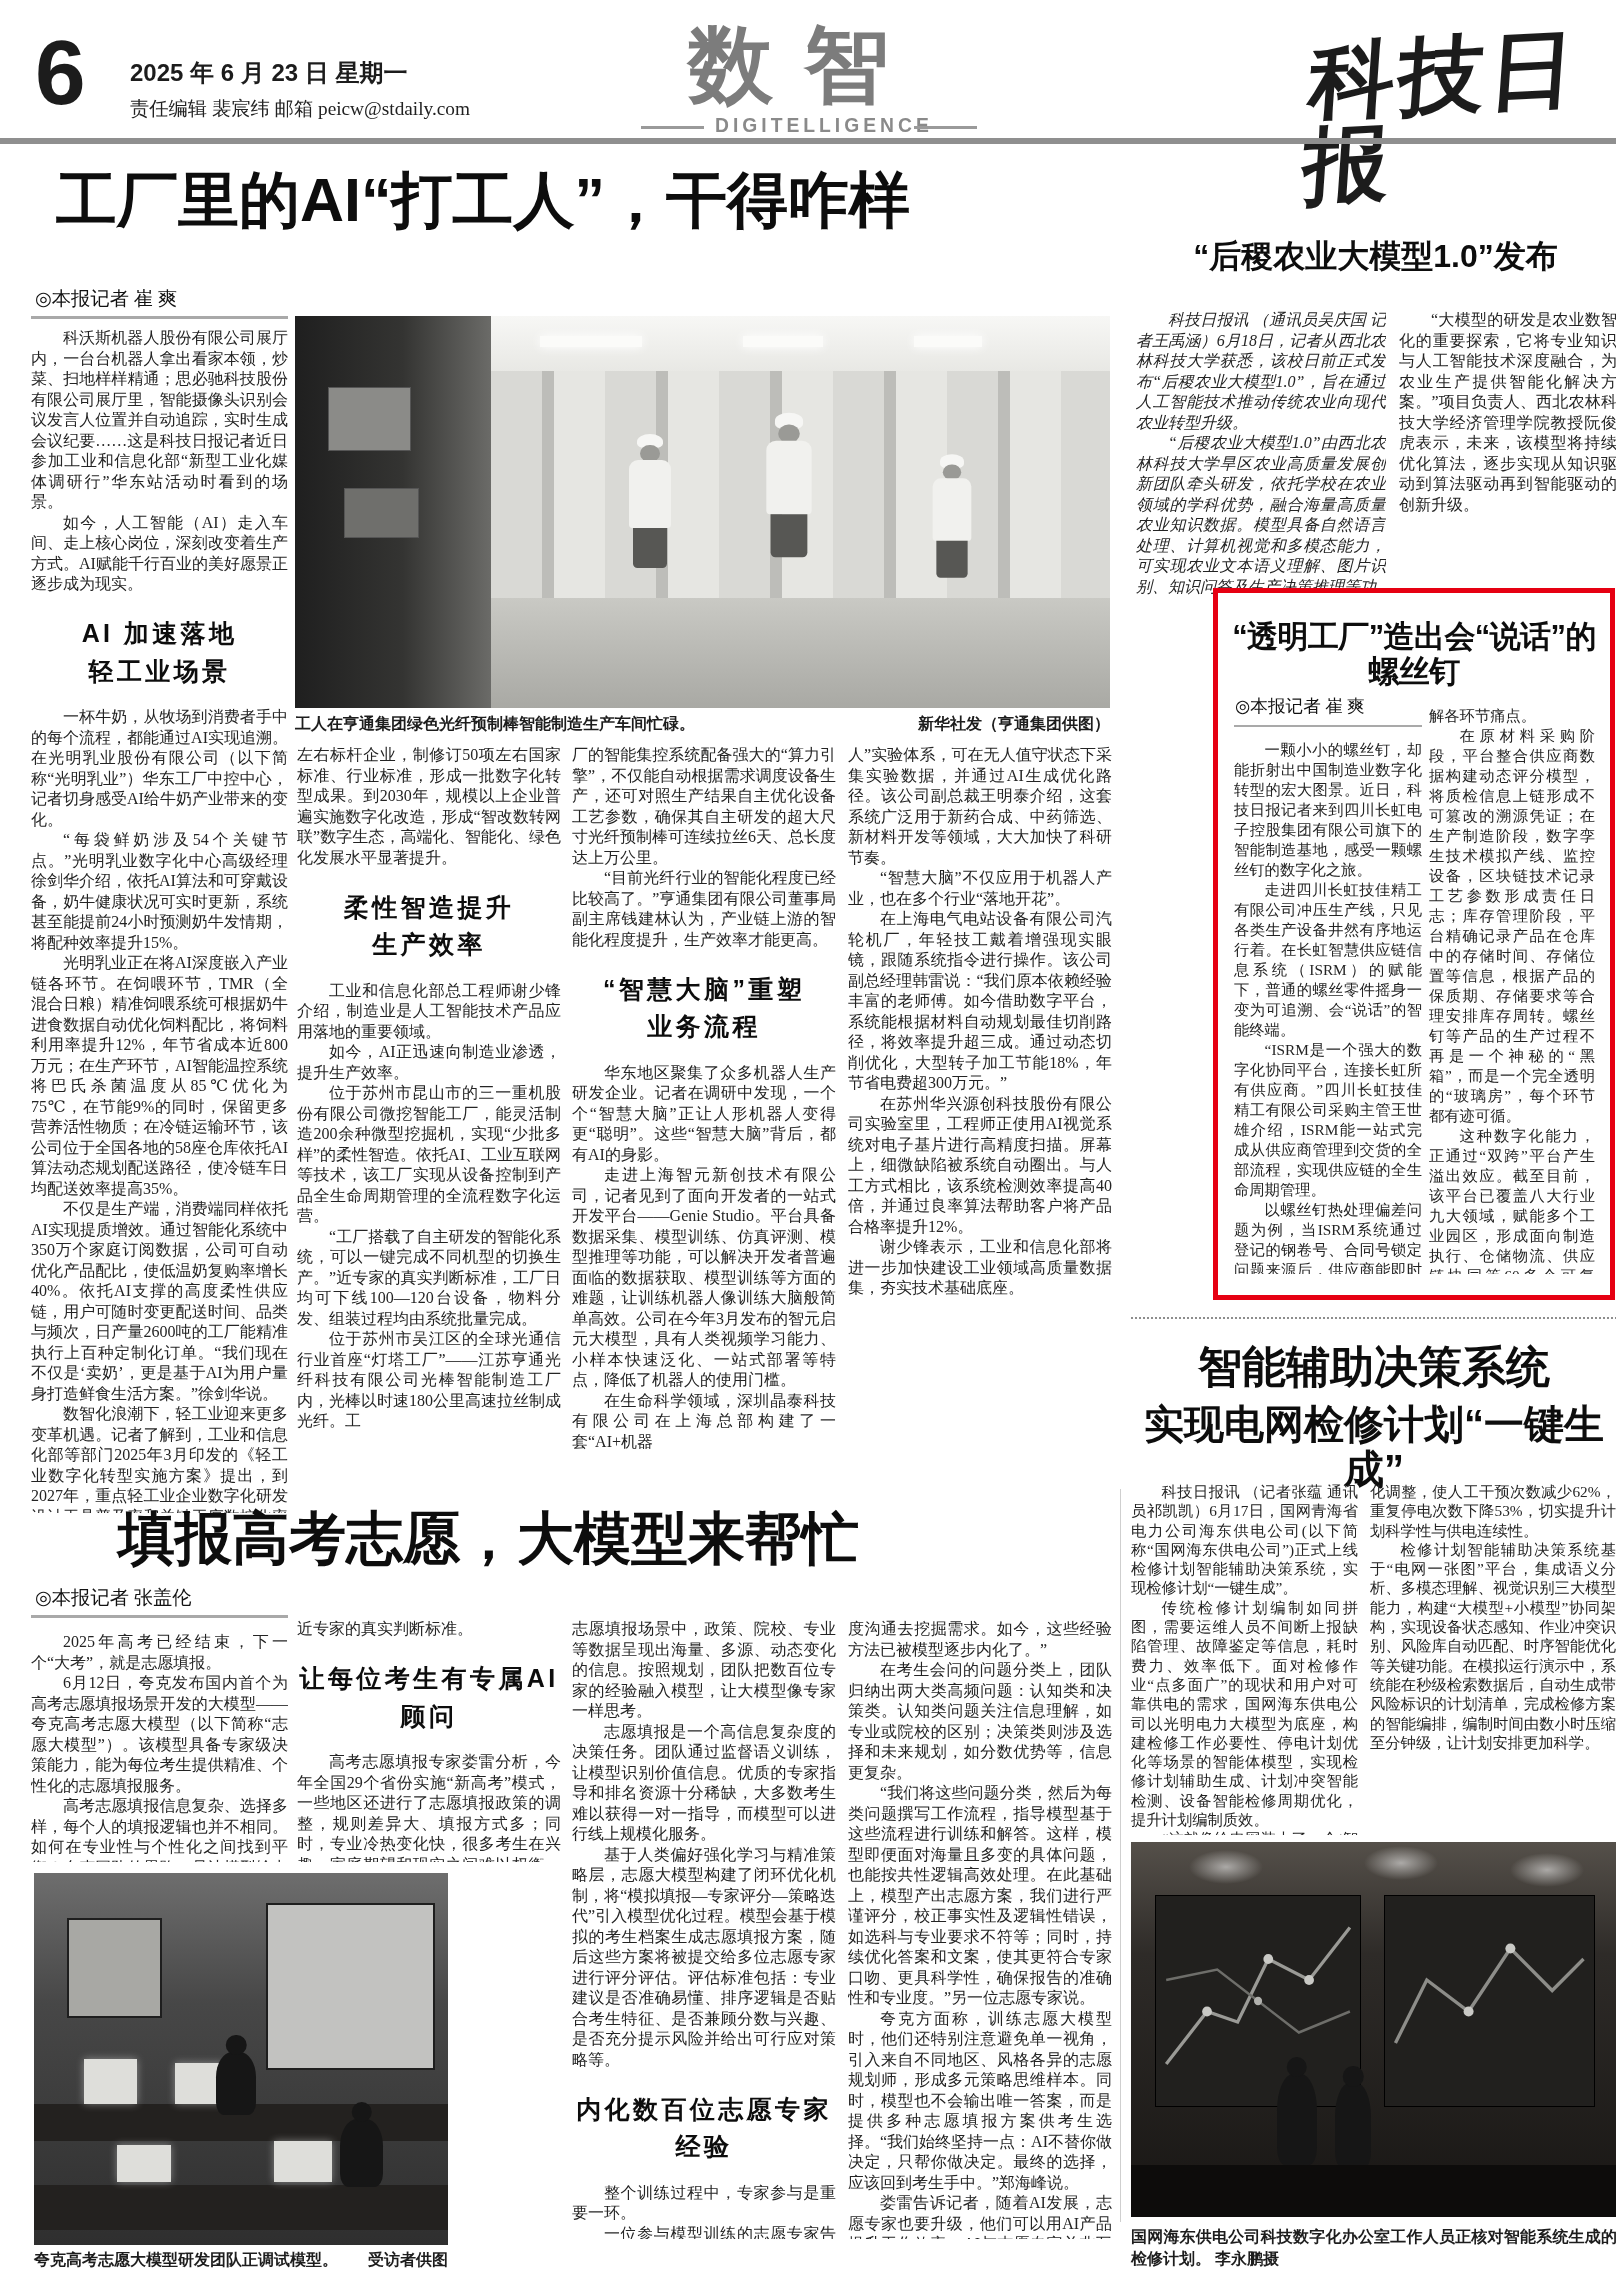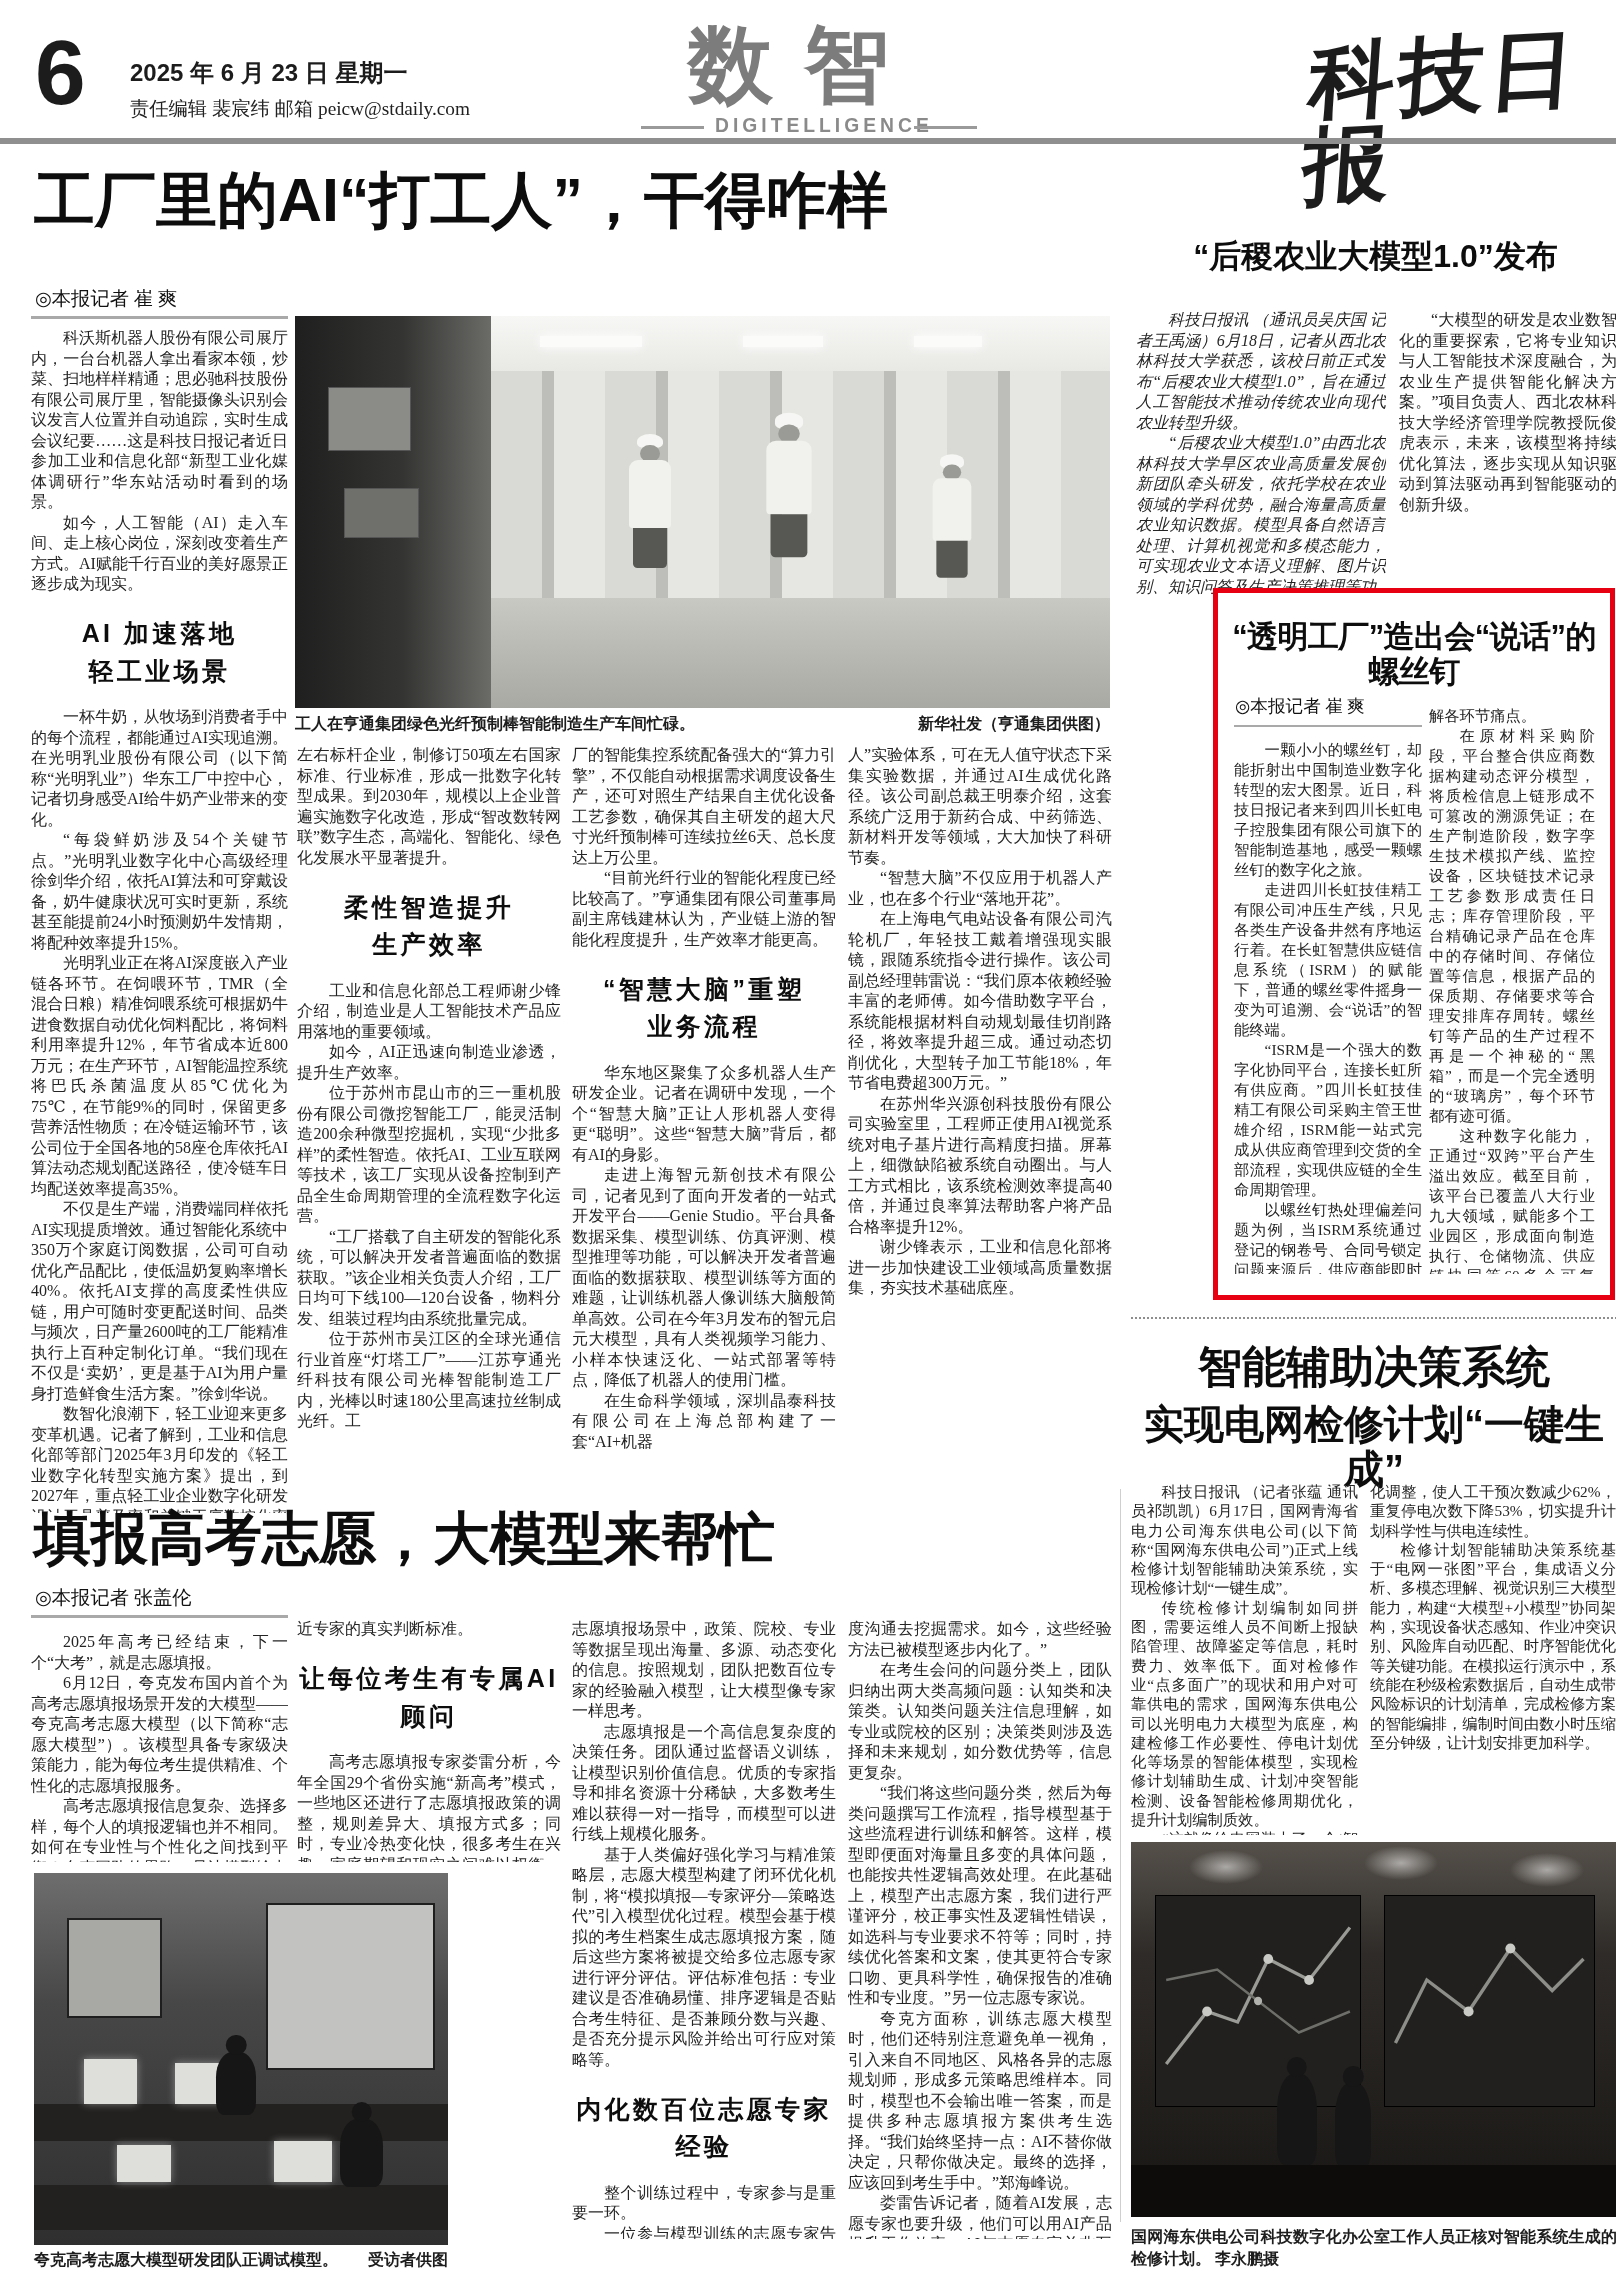--- a/index.html
+++ b/index.html
@@ -12,21 +12,21 @@
   .heditor{font-size:19.3px;color:#222;}
   .masthead{font-family:"Liberation Sans","DejaVu Sans",sans-serif;font-weight:900;font-size:85px;
             color:#7c7c7c;letter-spacing:31px;line-height:1;}
   .mast-en{font-family:"Liberation Sans","DejaVu Sans",sans-serif;font-weight:800;font-size:19.3px;
            color:#8a8a8a;letter-spacing:4px;}
   .mast-line{height:2.8px;background:#9a9a9a;}
   .callig{font-family:"DejaVu Serif",serif;font-weight:700;font-size:85px;line-height:1;
           transform:skewX(-7deg) rotate(-3deg);letter-spacing:4.5px;}
   .hrule{background:#8f8f8f;}
   
-  .headline{font-family:"Liberation Sans","DejaVu Sans",sans-serif;font-weight:900;color:#0d0d0d;line-height:1.12;}
+  .headline{font-family:"Liberation Sans","DejaVu Sans",sans-serif;font-weight:900;color:#0d0d0d;line-height:1.12;text-align:center;}
   .byline{font-size:19.3px;color:#111;}
   .byrule{background:#a9a9a9;}
   
   .col{position:absolute;overflow:hidden;font-size:16px;line-height:20.5px;text-align:justify;color:#242424;}
   .col .para{margin:0;text-indent:2em;}
   .col .para.cont{text-indent:0;}
   .col-subhead{font-family:"Liberation Sans","DejaVu Sans",sans-serif;font-weight:900;color:#0d0d0d;
                font-size:25px;line-height:1.5;letter-spacing:3.4px;text-align:center;margin:20.5px 0 17px;
                white-space:pre-line;text-indent:0;}
   .caption{font-size:16px;font-weight:700;color:#1d1d1d;display:flex;justify-content:space-between;}
@@ -134,21 +134,21 @@
       <div class="para">不仅是生产端，消费端同样依托AI实现提质增效。通过智能化系统中350万个家庭订阅数据，公司可自动优化产品配比，使低温奶复购率增长40%。依托AI支撑的高度柔性供应链，用户可随时变更配送时间、品类与频次，日产量2600吨的工厂能精准执行上百种定制化订单。“我们现在不仅是‘卖奶’，更是基于AI为用户量身打造鲜食生活方案。”徐剑华说。</div>
       <div class="para">数智化浪潮下，轻工业迎来更多变革机遇。记者了解到，工业和信息化部等部门2025年3月印发的《轻工业数字化转型实施方案》提出，到2027年，重点轻工业企业数字化研发设计工具普及率和关键工序数控化率分别超过90%左右、75%左右，打造100个左右典型场景，培育60家</div>
     </div>
   <div class="col" style="left:297px;top:745px;width:264px;height:767px;">
       <div class="para cont">左右标杆企业，制修订50项左右国家标准、行业标准，形成一批数字化转型成果。到2030年，规模以上企业普遍实施数字化改造，形成“智改数转网联”数字生态，高端化、智能化、绿色化发展水平显著提升。</div>
       <div class="col-subhead">柔性智造提升
 生产效率</div>
       <div class="para">工业和信息化部总工程师谢少锋介绍，制造业是人工智能技术产品应用落地的重要领域。</div>
       <div class="para">如今，AI正迅速向制造业渗透，提升生产效率。</div>
       <div class="para">位于苏州市昆山市的三一重机股份有限公司微挖智能工厂，能灵活制造200余种微型挖掘机，实现“少批多样”的柔性智造。依托AI、工业互联网等技术，该工厂实现从设备控制到产品全生命周期管理的全流程数字化运营。</div>
-      <div class="para">“工厂搭载了自主研发的智能化系统，可以解决开发者普遍面临的数据获取。”该企业相关负责人介绍，工厂日均可下线100—120台设备，物料分发、组装过程均由系统批量完成。</div>
+      <div class="para">“工厂搭载了自主研发的智能化系统，可以一键完成不同机型的切换生产。”近专家的真实判断标准，工厂日均可下线100—120台设备，物料分发、组装过程均由系统批量完成。</div>
       <div class="para">位于苏州市吴江区的全球光通信行业首座“灯塔工厂”——江苏亨通光纤科技有限公司光棒智能制造工厂内，光棒以时速180公里高速拉丝制成光纤。工</div>
     </div>
   <div class="col" style="left:572px;top:745px;width:264px;height:767px;">
       <div class="para cont">厂的智能集控系统配备强大的“算力引擎”，不仅能自动根据需求调度设备生产，还可对照生产结果自主优化设备工艺参数，确保其自主研发的超大尺寸光纤预制棒可连续拉丝6天、总长度达上万公里。</div>
       <div class="para">“目前光纤行业的智能化程度已经比较高了。”亨通集团有限公司董事局副主席钱建林认为，产业链上游的智能化程度提升，生产效率才能更高。</div>
       <div class="col-subhead">“智慧大脑”重塑
 业务流程</div>
       <div class="para">华东地区聚集了众多机器人生产研发企业。记者在调研中发现，一个个“智慧大脑”正让人形机器人变得更“聪明”。这些“智慧大脑”背后，都有AI的身影。</div>
       <div class="para">走进上海智元新创技术有限公司，记者见到了面向开发者的一站式开发平台——Genie Studio。平台具备数据采集、模型训练、仿真评测、模型推理等功能，可以解决开发者普遍面临的数据获取、模型训练等方面的难题，让训练机器人像训练大脑般简单高效。公司在今年3月发布的智元启元大模型，具有人类视频学习能力、小样本快速泛化、一站式部署等特点，降低了机器人的使用门槛。</div>
       <div class="para">在生命科学领域，深圳晶泰科技有限公司在上海总部构建了一套“AI+机器</div>

